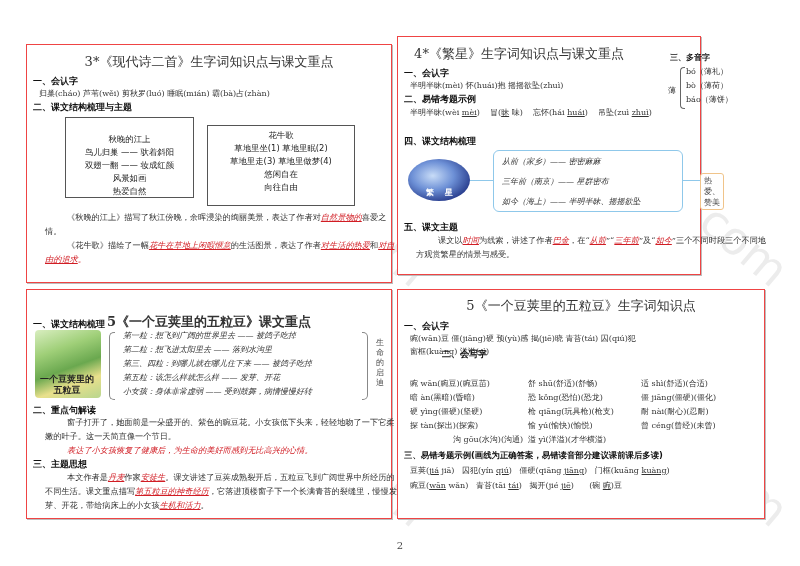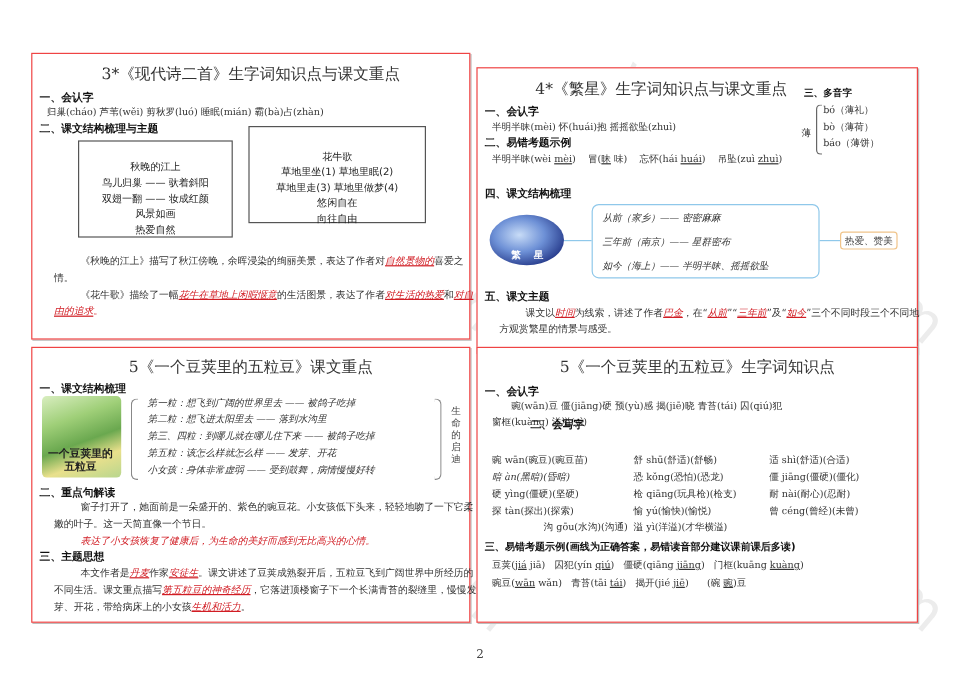--- a/index.html
+++ b/index.html
@@ -43,37 +43,37 @@
   <div class="line" style="left:12px;top:43px;">归巢(cháo)  芦苇(wěi)  剪秋罗(luó)  睡眠(mián)  霸(bà)占(zhàn)</div>
   <div class="h" style="left:6px;top:56px;">二、课文结构梳理与主题</div>
 
   <div class="framebox" style="left:38px;top:72px;width:129px;height:81px;padding-top:15px;">
     <div>秋晚的江上</div>
     <div>鸟儿归巢 —— 驮着斜阳</div>
     <div>双翅一翻 —— 妆成红颜</div>
     <div>风景如画</div>
     <div>热爱自然</div>
   </div>
-  <div class="framebox" style="left:180px;top:60px;width:148px;height:81px;padding-top:18px;">
+  <div class="framebox" style="left:180px;top:80px;width:148px;height:81px;padding-top:3px;">
     <div>花牛歌</div>
     <div>草地里坐(1)   草地里眠(2)</div>
     <div>草地里走(3)   草地里做梦(4)</div>
     <div>悠闲自在</div>
     <div>向往自由</div>
   </div>
 
   <div class="para" style="left:6px;top:165px;width:352px;text-indent:22px;">
     <span>《秋晚的江上》描写了秋江傍晚，余晖浸染的绚丽美景，表达了作者对</span><span class="redul">自然景物的</span><span>喜爱之情。</span>
   </div>
   <div class="para" style="left:6px;top:193px;width:352px;text-indent:22px;">
     <span>《花牛歌》描绘了一幅</span><span class="redul">花牛在草地上闲暇惬意</span><span>的生活图景，表达了作者</span><span class="redul">对生活的热爱</span><span>和</span><span class="redul">对自由的追求</span><span class="red">。</span>
   </div>
 </div>
 
-<div class="box" style="left:397px;top:56px;width:368px;height:239px;">
+<div class="box" style="left:397px;top:36px;width:304px;height:239px;">
   <div class="title" style="top:8px;left:-60px;">4*《繁星》生字词知识点与课文重点</div>
   <div class="h" style="left:6px;top:30px;">一、会认字</div>
   <div class="line" style="left:12px;top:43px;">半明半昧(mèi)    怀(huái)抱    摇摇欲坠(zhuì)</div>
   <div class="h" style="left:6px;top:56px;">二、易错考题示例</div>
   <div class="line" style="left:12px;top:70px;">
     <span>半明半昧(wèi </span><span class="ul">mèi</span><span>)</span>&nbsp;&nbsp;&nbsp;
     <span>冒(</span><span class="ul">昧</span><span> 味)</span>&nbsp;&nbsp;&nbsp;
     <span>忘怀(hái </span><span class="ul">huái</span><span>)</span>&nbsp;&nbsp;&nbsp;
     <span>吊坠(zuì </span><span class="ul">zhuì</span><span>)</span>
   </div>
@@ -96,21 +96,21 @@
   <div class="conn" style="left:285px;top:143px;width:17px;"></div>
   <div class="res-box" style="left:302px;top:136px;">热爱、赞美</div>
 
   <div class="h" style="left:6px;top:184px;">五、课文主题</div>
   <div class="para" style="left:6px;top:196px;width:356px;text-indent:22px;">
     <span>课文以</span><span class="redul">时间</span><span>为线索，讲述了作者</span><span class="redul">巴金</span><span>，在“</span><span class="redul">从前</span><span>”“</span><span class="redul">三年前</span><span>”及“</span><span class="redul">如今</span><span>”三个不同时段三个不同地方观赏繁星的情景与感受。</span>
   </div>
 </div>
 
 <div class="box" style="left:26px;top:289px;width:366px;height:230px;">
-  <div class="title" style="top:7px;">5《一个豆荚里的五粒豆》课文重点</div>
+  <div class="title" style="top:23px;font-weight:bold;">5《一个豆荚里的五粒豆》课文重点</div>
   <div class="h" style="left:6px;top:28px;">一、课文结构梳理</div>
   <div class="pea-img" style="left:8px;top:40px;"></div>
   <div class="pea-label" style="left:10px;top:84px;width:60px;">一个豆荚里的五粒豆</div>
 
   <div class="grp" style="left:82px;top:42px;width:5px;height:66px;border:1px solid #888;border-right:none;border-radius:5px 0 0 5px;"></div>
   <div class="line italic-line" style="left:96px;top:40px;">第一粒：想飞到广阔的世界里去 —— 被鸽子吃掉</div>
   <div class="line italic-line" style="left:96px;top:54px;">第二粒：想飞进太阳里去 —— 落到水沟里</div>
   <div class="line italic-line" style="left:96px;top:68px;">第三、四粒：到哪儿就在哪儿住下来 —— 被鸽子吃掉</div>
   <div class="line italic-line" style="left:96px;top:82px;">第五粒：该怎么样就怎么样 —— 发芽、开花</div>
   <div class="line italic-line" style="left:96px;top:96px;">小女孩：身体非常虚弱 —— 受到鼓舞，病情慢慢好转</div>
@@ -123,28 +123,28 @@
 
   <div class="h" style="left:6px;top:168px;">三、主题思想</div>
   <div class="para" style="left:6px;top:180px;width:354px;text-indent:22px;">
     <span>本文作者是</span><span class="redul">丹麦</span><span>作家</span><span class="redul">安徒生</span><span>。课文讲述了豆荚成熟裂开后，五粒豆飞到广阔世界中所经历的不同生活。课文重点描写</span><span class="redul">第五粒豆的神奇经历</span><span>，它落进顶楼窗子下一个长满青苔的裂缝里，慢慢发芽、开花，带给病床上的小女孩</span><span class="redul">生机和活力</span><span>。</span>
   </div>
 </div>
 
 <div class="box" style="left:397px;top:289px;width:368px;height:230px;">
   <div class="title" style="top:7px;">5《一个豆荚里的五粒豆》生字词知识点</div>
   <div class="h" style="left:6px;top:30px;">一、会认字</div>
-  <div class="line" style="left:12px;top:43px;margin-left:16px;">豌(wān)豆    僵(jiāng)硬   预(yù)感   揭(jiē)晓   青苔(tái)    囚(qiú)犯</div>
+  <div class="line" style="left:12px;top:43px;">豌(wān)豆    僵(jiāng)硬   预(yù)感   揭(jiē)晓   青苔(tái)    囚(qiú)犯</div>
   <div class="line" style="left:12px;top:56px;">窗框(kuàng)   洋溢(yì)</div>
 
   <div class="h" style="left:6px;top:58px;margin-left:38px;">二、会写字</div>
   <div class="line" style="left:12px;top:88px;">豌 wān(豌豆)(豌豆苗)</div>
   <div class="line" style="left:130px;top:88px;">舒 shū(舒适)(舒畅)</div>
   <div class="line" style="left:243px;top:88px;">适 shì(舒适)(合适)</div>
-  <div class="line" style="left:12px;top:102px;font-style:italic;">暗 àn(黑暗)(昏暗)</div>
+  <div class="line" style="left:12px;top:102px;">暗 àn(黑暗)(昏暗)</div>
   <div class="line" style="left:130px;top:102px;">恐 kǒng(恐怕)(恐龙)</div>
   <div class="line" style="left:243px;top:102px;">僵 jiāng(僵硬)(僵化)</div>
   <div class="line" style="left:12px;top:116px;">硬 yìng(僵硬)(坚硬)</div>
   <div class="line" style="left:130px;top:116px;">枪 qiāng(玩具枪)(枪支)</div>
   <div class="line" style="left:243px;top:116px;">耐 nài(耐心)(忍耐)</div>
   <div class="line" style="left:12px;top:130px;">探 tàn(探出)(探索)</div>
   <div class="line" style="left:130px;top:130px;">愉 yú(愉快)(愉悦)</div>
   <div class="line" style="left:243px;top:130px;">曾 céng(曾经)(未曾)</div>
   <div class="line" style="left:12px;top:144px;margin-left:43px;">沟 gōu(水沟)(沟通)</div>
   <div class="line" style="left:130px;top:144px;">溢 yì(洋溢)(才华横溢)</div>

